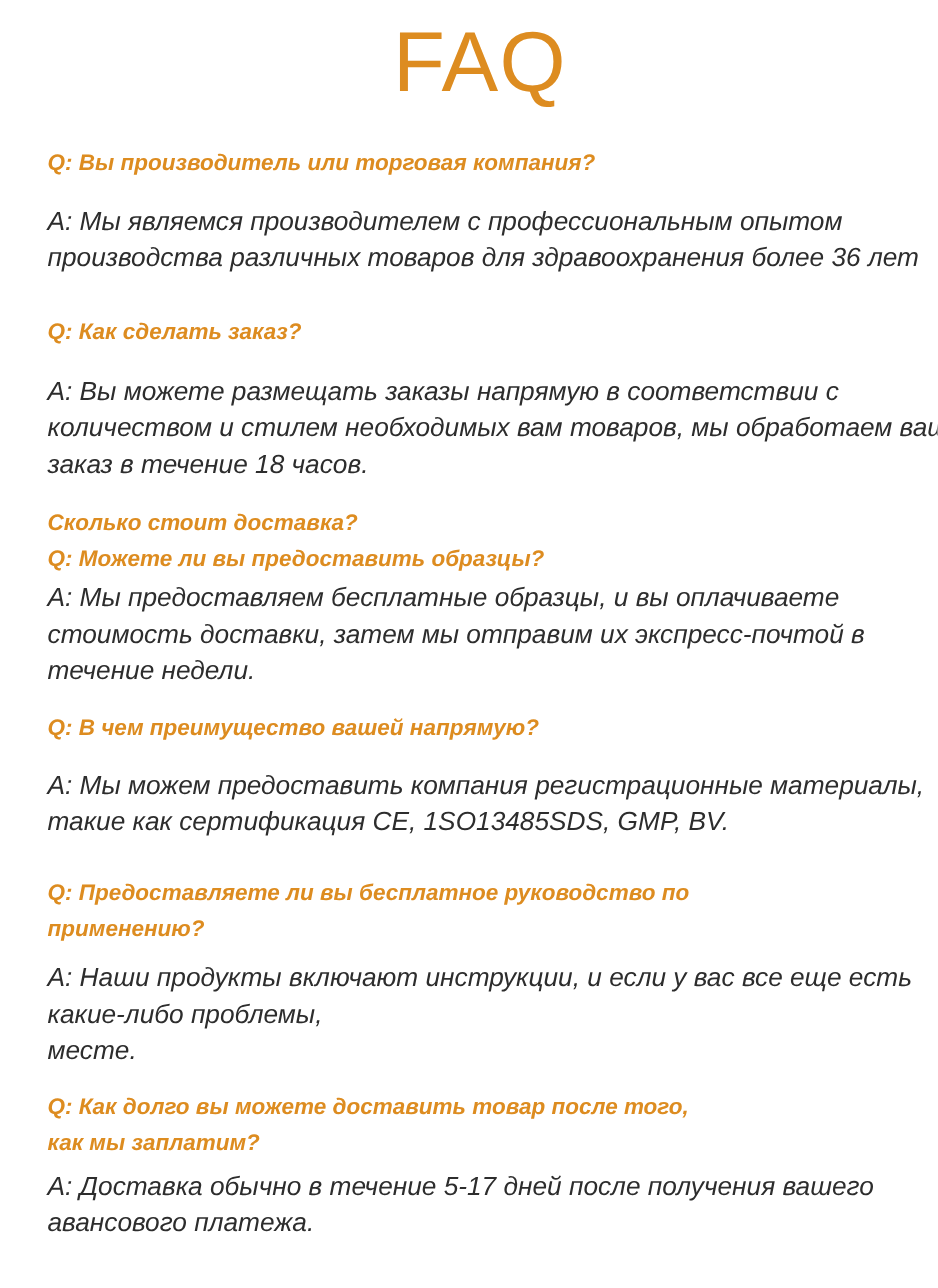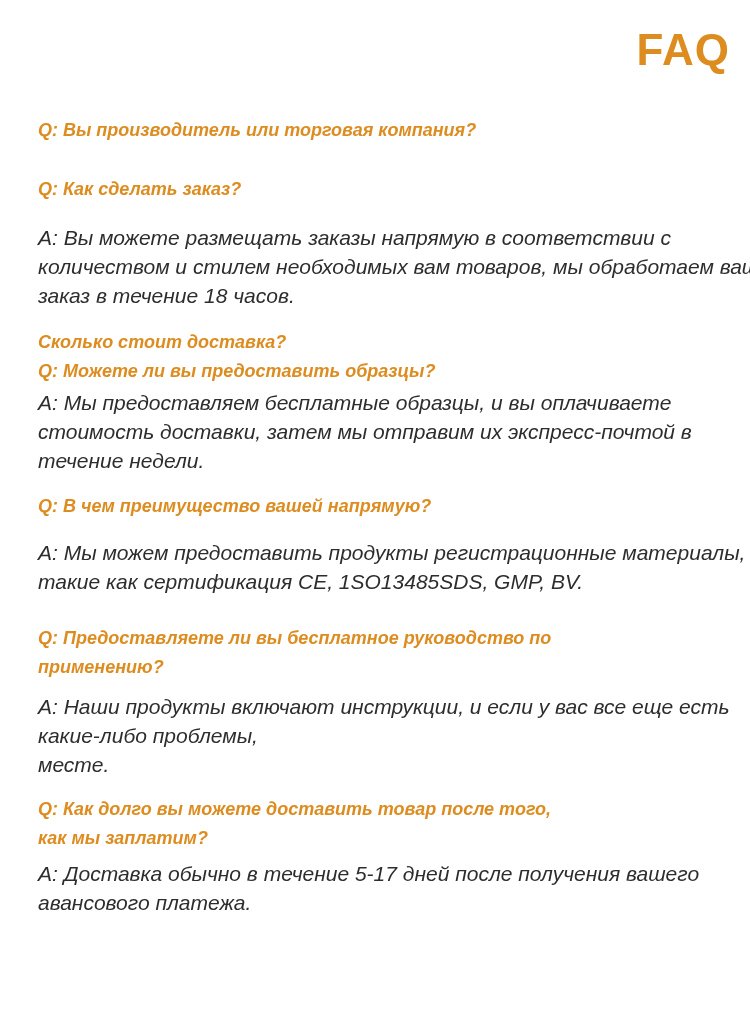--- a/index.html
+++ b/index.html
@@ -14,25 +14,25 @@
     background: var(--bg);
     font-family: "Liberation Sans", sans-serif;
     overflow: hidden;
   }
   .page {
     width: 750px;
     height: 1030px;
     padding: 0 20px 0 38px;
   }
   .title {
-    font-size: 44px;
-    font-weight: 700;
+    font-size: 68px;
+    font-weight: 400;
     line-height: 80px;
     margin-top: 10px;
-    text-align: right;
+    text-align: center;
     color: var(--accent);
     letter-spacing: 1px;
   }
   .q {
     color: var(--accent);
     font-weight: 700;
     font-style: italic;
     font-size: 18px;
     line-height: 29px;
   }
@@ -47,20 +47,24 @@
 </head>
 <body>
 
 <div class="page">
 
   <div class="title">FAQ</div>
 
   <section style="margin-top:26px">
     <div class="q">
       <div class="line">Q: Вы производитель или торговая компания?</div>
+    </div>
+    <div class="a" style="margin-top:18px">
+      <div class="line">A: Мы являемся производителем с профессиональным опытом</div>
+      <div class="line">производства различных товаров для здравоохранения более 36 лет</div>
     </div>
   </section>
 
   <section style="margin-top:30px">
     <div class="q">
       <div class="line">Q: Как сделать заказ?</div>
     </div>
     <div class="a" style="margin-top:19px">
       <div class="line">A: Вы можете размещать заказы напрямую в соответствии с</div>
       <div class="line">количеством и стилем необходимых вам товаров, мы обработаем ваш</div>
@@ -78,21 +82,21 @@
       <div class="line">стоимость доставки, затем мы отправим их экспресс-почтой в</div>
       <div class="line">течение недели.</div>
     </div>
   </section>
 
   <section style="margin-top:17px">
     <div class="q">
       <div class="line">Q: В чем преимущество вашей напрямую?</div>
     </div>
     <div class="a" style="margin-top:17px">
-      <div class="line">A: Мы можем предоставить продукты регистрационные материалы,</div>
+      <div class="line">A: Мы можем предоставить компания регистрационные материалы,</div>
       <div class="line">такие как сертификация CE, 1SO13485SDS, GMP, BV.</div>
     </div>
   </section>
 
   <section style="margin-top:28px">
     <div class="q">
       <div class="line">Q: Предоставляете ли вы бесплатное руководство по</div>
       <div class="line">применению?</div>
     </div>
     <div class="a" style="margin-top:10px">

